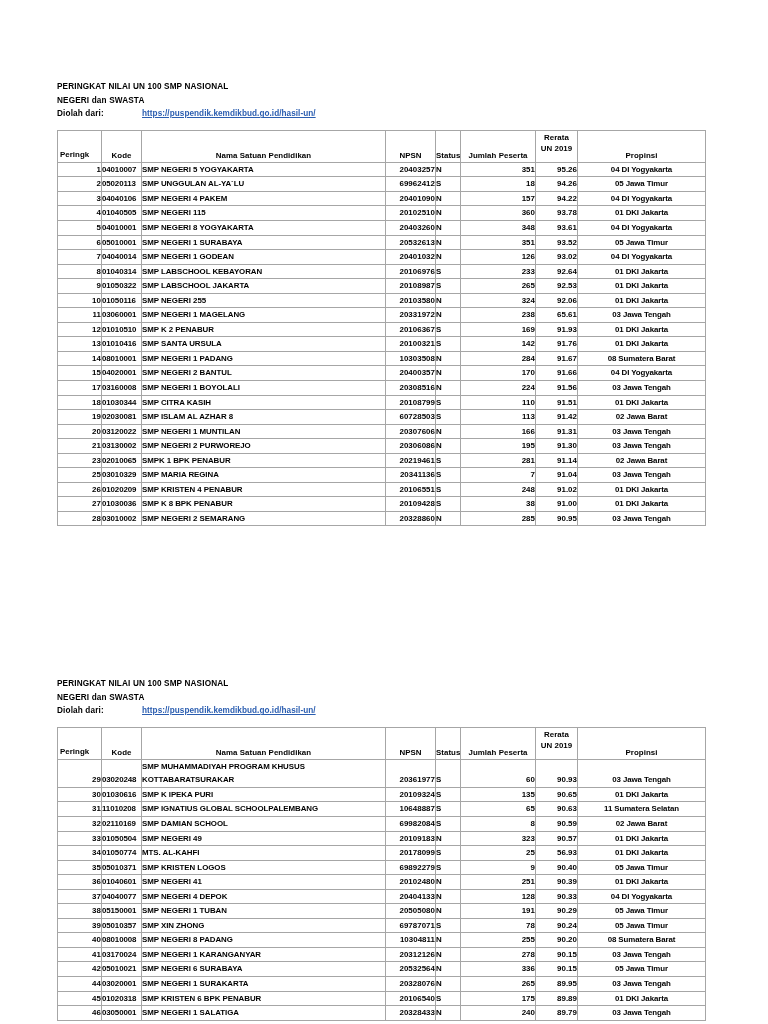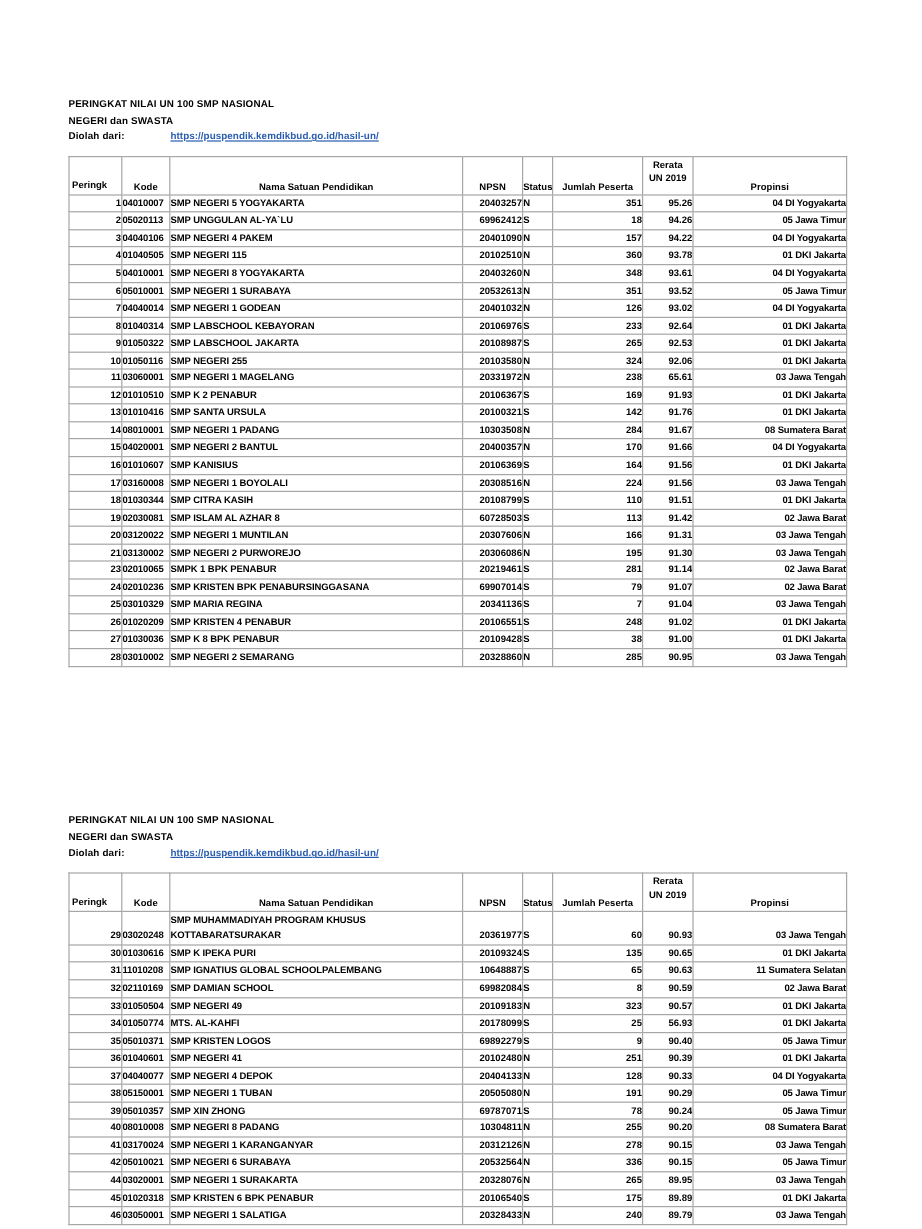--- a/index.html
+++ b/index.html
@@ -123,21 +123,21 @@
   }
   td.npsn {
     text-align: right;
     padding-right: 2px;
   }
   td.stat {
     text-align: left;
     padding-left: 2px;
   }
   td.prop {
-    text-align: right;
+    text-align: center;
     padding-left: 3px;
     letter-spacing: -0.1px;
   }
 </style>
 </head>
 <body>
 
 <div class="page">
 
   <div class="sheet sheet-1">
@@ -321,30 +321,20 @@
             <td class="num">15</td>
             <td class="kode">04020001</td>
             <td class="nama">SMP NEGERI 2 BANTUL</td>
             <td class="npsn">20400357</td>
             <td class="stat">N</td>
             <td class="num">170</td>
             <td class="num">91.66</td>
             <td class="prop">04 DI Yogyakarta</td>
           </tr>
           <tr>
-            <td class="num">16</td>
-            <td class="kode">01010607</td>
-            <td class="nama">SMP KANISIUS</td>
-            <td class="npsn">20106369</td>
-            <td class="stat">S</td>
-            <td class="num">164</td>
-            <td class="num">91.56</td>
-            <td class="prop">01 DKI Jakarta</td>
-          </tr>
-          <tr>
             <td class="num">17</td>
             <td class="kode">03160008</td>
             <td class="nama">SMP NEGERI 1 BOYOLALI</td>
             <td class="npsn">20308516</td>
             <td class="stat">N</td>
             <td class="num">224</td>
             <td class="num">91.56</td>
             <td class="prop">03 Jawa Tengah</td>
           </tr>
           <tr>
@@ -388,30 +378,20 @@
             <td class="prop">03 Jawa Tengah</td>
           </tr>
           <tr>
             <td class="num">23</td>
             <td class="kode">02010065</td>
             <td class="nama">SMPK 1 BPK PENABUR</td>
             <td class="npsn">20219461</td>
             <td class="stat">S</td>
             <td class="num">281</td>
             <td class="num">91.14</td>
-            <td class="prop">02 Jawa Barat</td>
-          </tr>
-          <tr>
-            <td class="num">24</td>
-            <td class="kode">02010236</td>
-            <td class="nama">SMP KRISTEN BPK PENABURSINGGASANA</td>
-            <td class="npsn">69907014</td>
-            <td class="stat">S</td>
-            <td class="num">79</td>
-            <td class="num">91.07</td>
             <td class="prop">02 Jawa Barat</td>
           </tr>
           <tr>
             <td class="num">25</td>
             <td class="kode">03010329</td>
             <td class="nama">SMP MARIA REGINA</td>
             <td class="npsn">20341136</td>
             <td class="stat">S</td>
             <td class="num">7</td>
             <td class="num">91.04</td>

